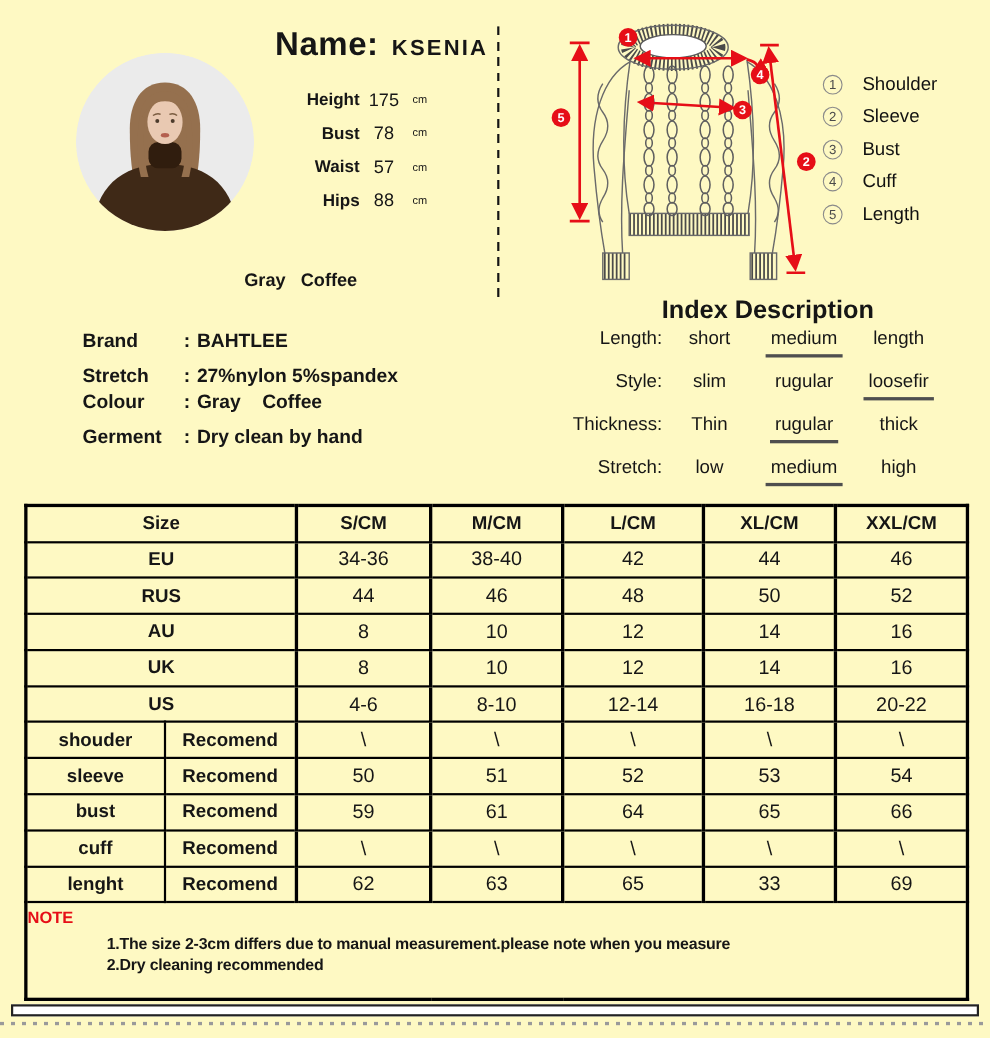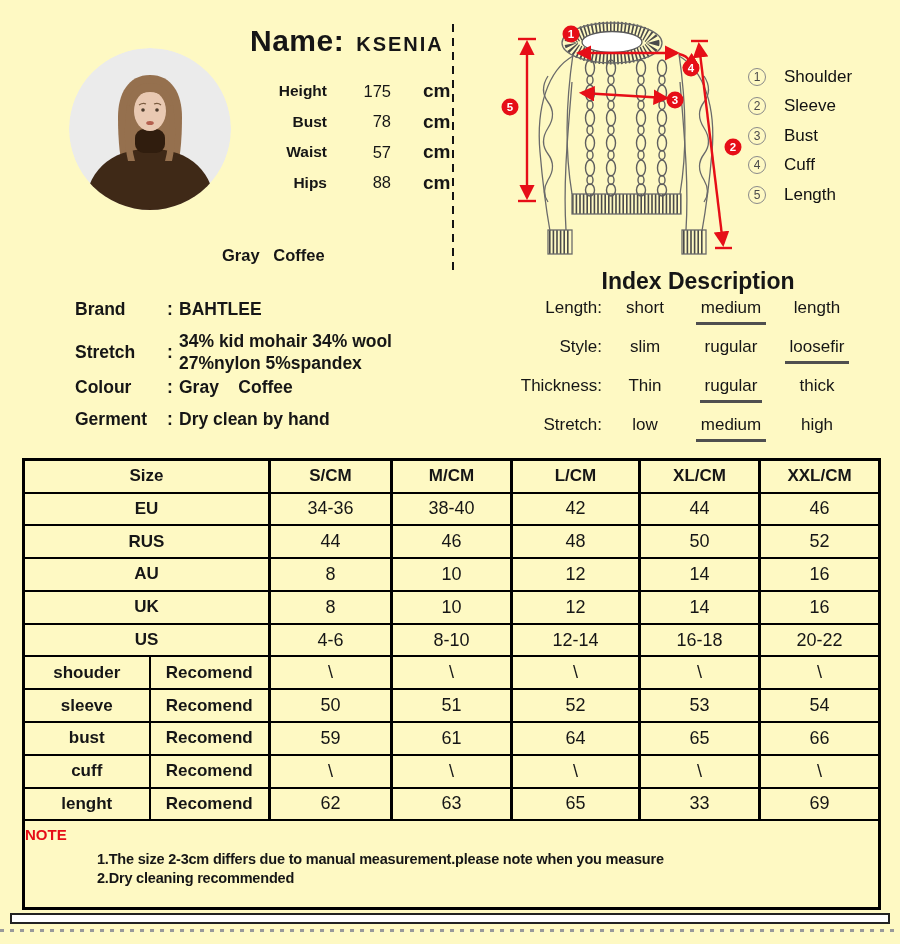--- a/index.html
+++ b/index.html
@@ -9,24 +9,24 @@
   
   #photo{position:absolute;left:68px;top:47px;}
 
   
   #name-line{position:absolute;left:250px;top:24px;display:flex;align-items:baseline;}
   #name-line .name-label{font-size:30px;font-weight:600;letter-spacing:.5px;}
   #name-line .name-value{font-size:20px;font-weight:bold;letter-spacing:2px;margin-left:12px;}
 
   
   #measurements{position:absolute;left:239px;top:76px;}
-  .m-row{display:flex;align-items:center;height:30.5px;gap:24px;}
+  .m-row{display:flex;align-items:center;height:30.5px;}
   .m-label{display:inline-block;width:88px;text-align:right;font-weight:bold;font-size:15.5px;}
-  .m-value{display:inline-block;width:36px;margin-left:4px;text-align:right;font-size:16.5px;}
-  .m-unit{margin-left:8px;font-weight:bold;font-size:19px;}
+  .m-value{display:inline-block;width:36px;margin-left:4px;text-align:center;font-size:16.5px;}
+  .m-unit{margin-left:8px;font-weight:normal;font-size:10px;}
 
   
   #colors-line{position:absolute;left:222px;top:246px;font-weight:bold;font-size:16.5px;white-space:pre;}
 
   
   #product-rows{position:absolute;left:75px;top:298px;width:370px;}
   .p-row{display:flex;align-items:center;font-size:17.5px;font-weight:bold;}
   .p-row:nth-child(1){margin-bottom:10px;}
   .p-row:nth-child(2){margin-bottom:2px;}
   .p-row:nth-child(3){margin-bottom:10px;}
@@ -140,21 +140,21 @@
 
   <div id="product-rows">
       <div class="p-row">
         <span class="p-label">Brand</span>
         <span class="p-colon">:</span>
         <span class="p-value"><div class="p-line">BAHTLEE</div></span>
       </div>
       <div class="p-row">
         <span class="p-label">Stretch</span>
         <span class="p-colon">:</span>
-        <span class="p-value"><div class="p-line">34% kid mohair 34% wool</div><div class="p-line">27%nylon 5%spandex</div></span>
+        <span class="p-value"><div class="p-line">27%nylon 5%spandex</div></span>
       </div>
       <div class="p-row">
         <span class="p-label">Colour</span>
         <span class="p-colon">:</span>
         <span class="p-value"><div class="p-line">Gray    Coffee</div></span>
       </div>
       <div class="p-row">
         <span class="p-label">Germent</span>
         <span class="p-colon">:</span>
         <span class="p-value"><div class="p-line">Dry clean by hand</div></span>

